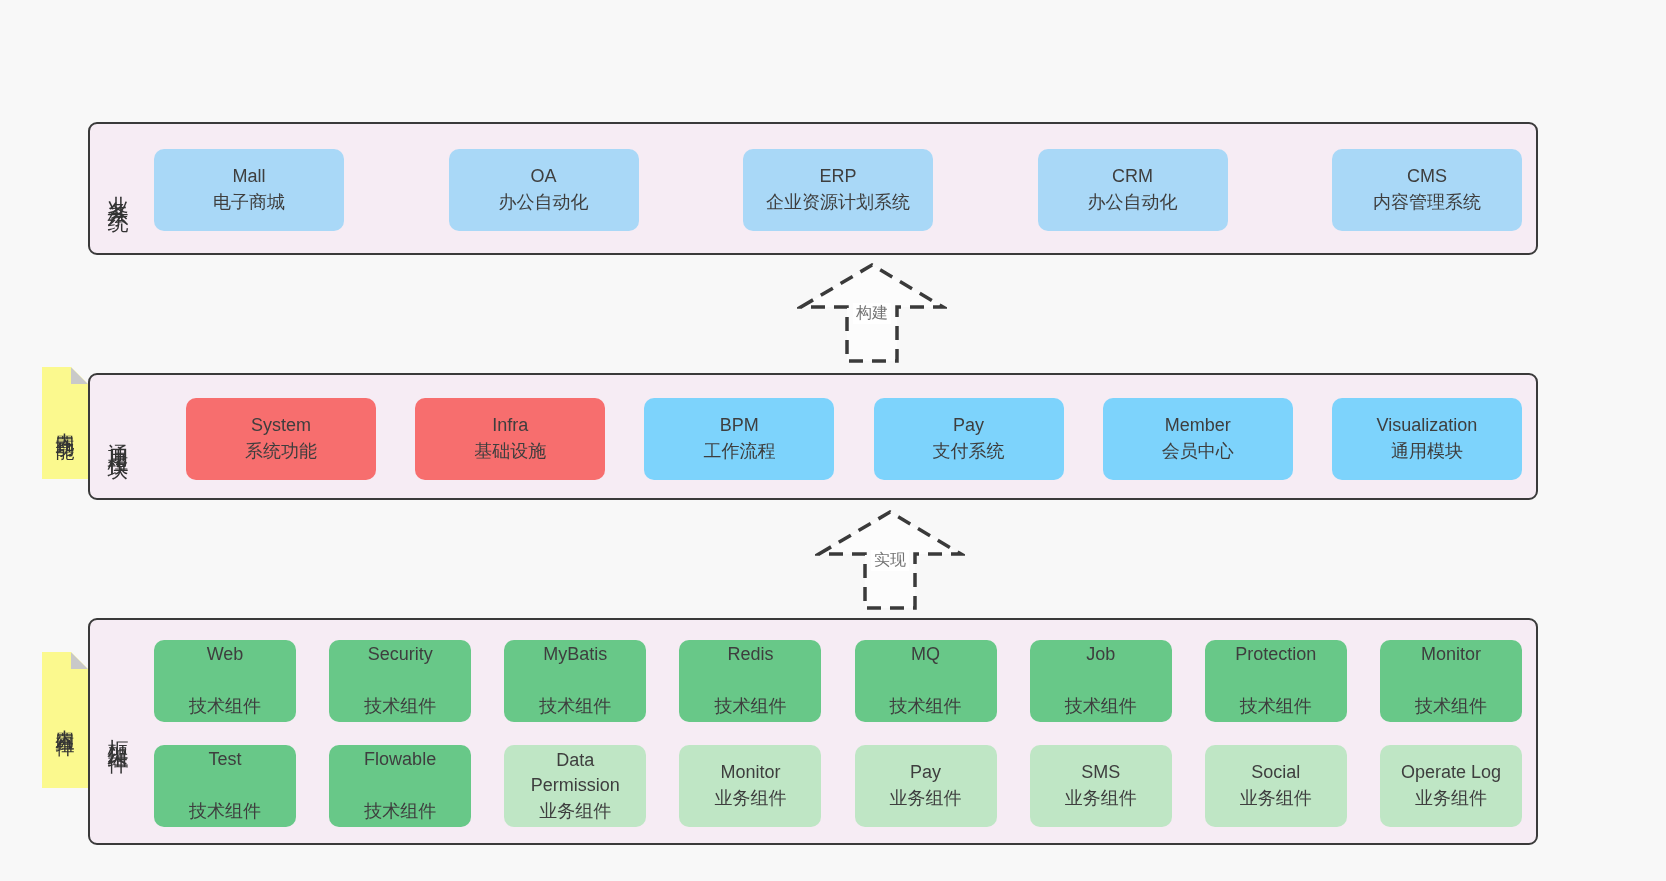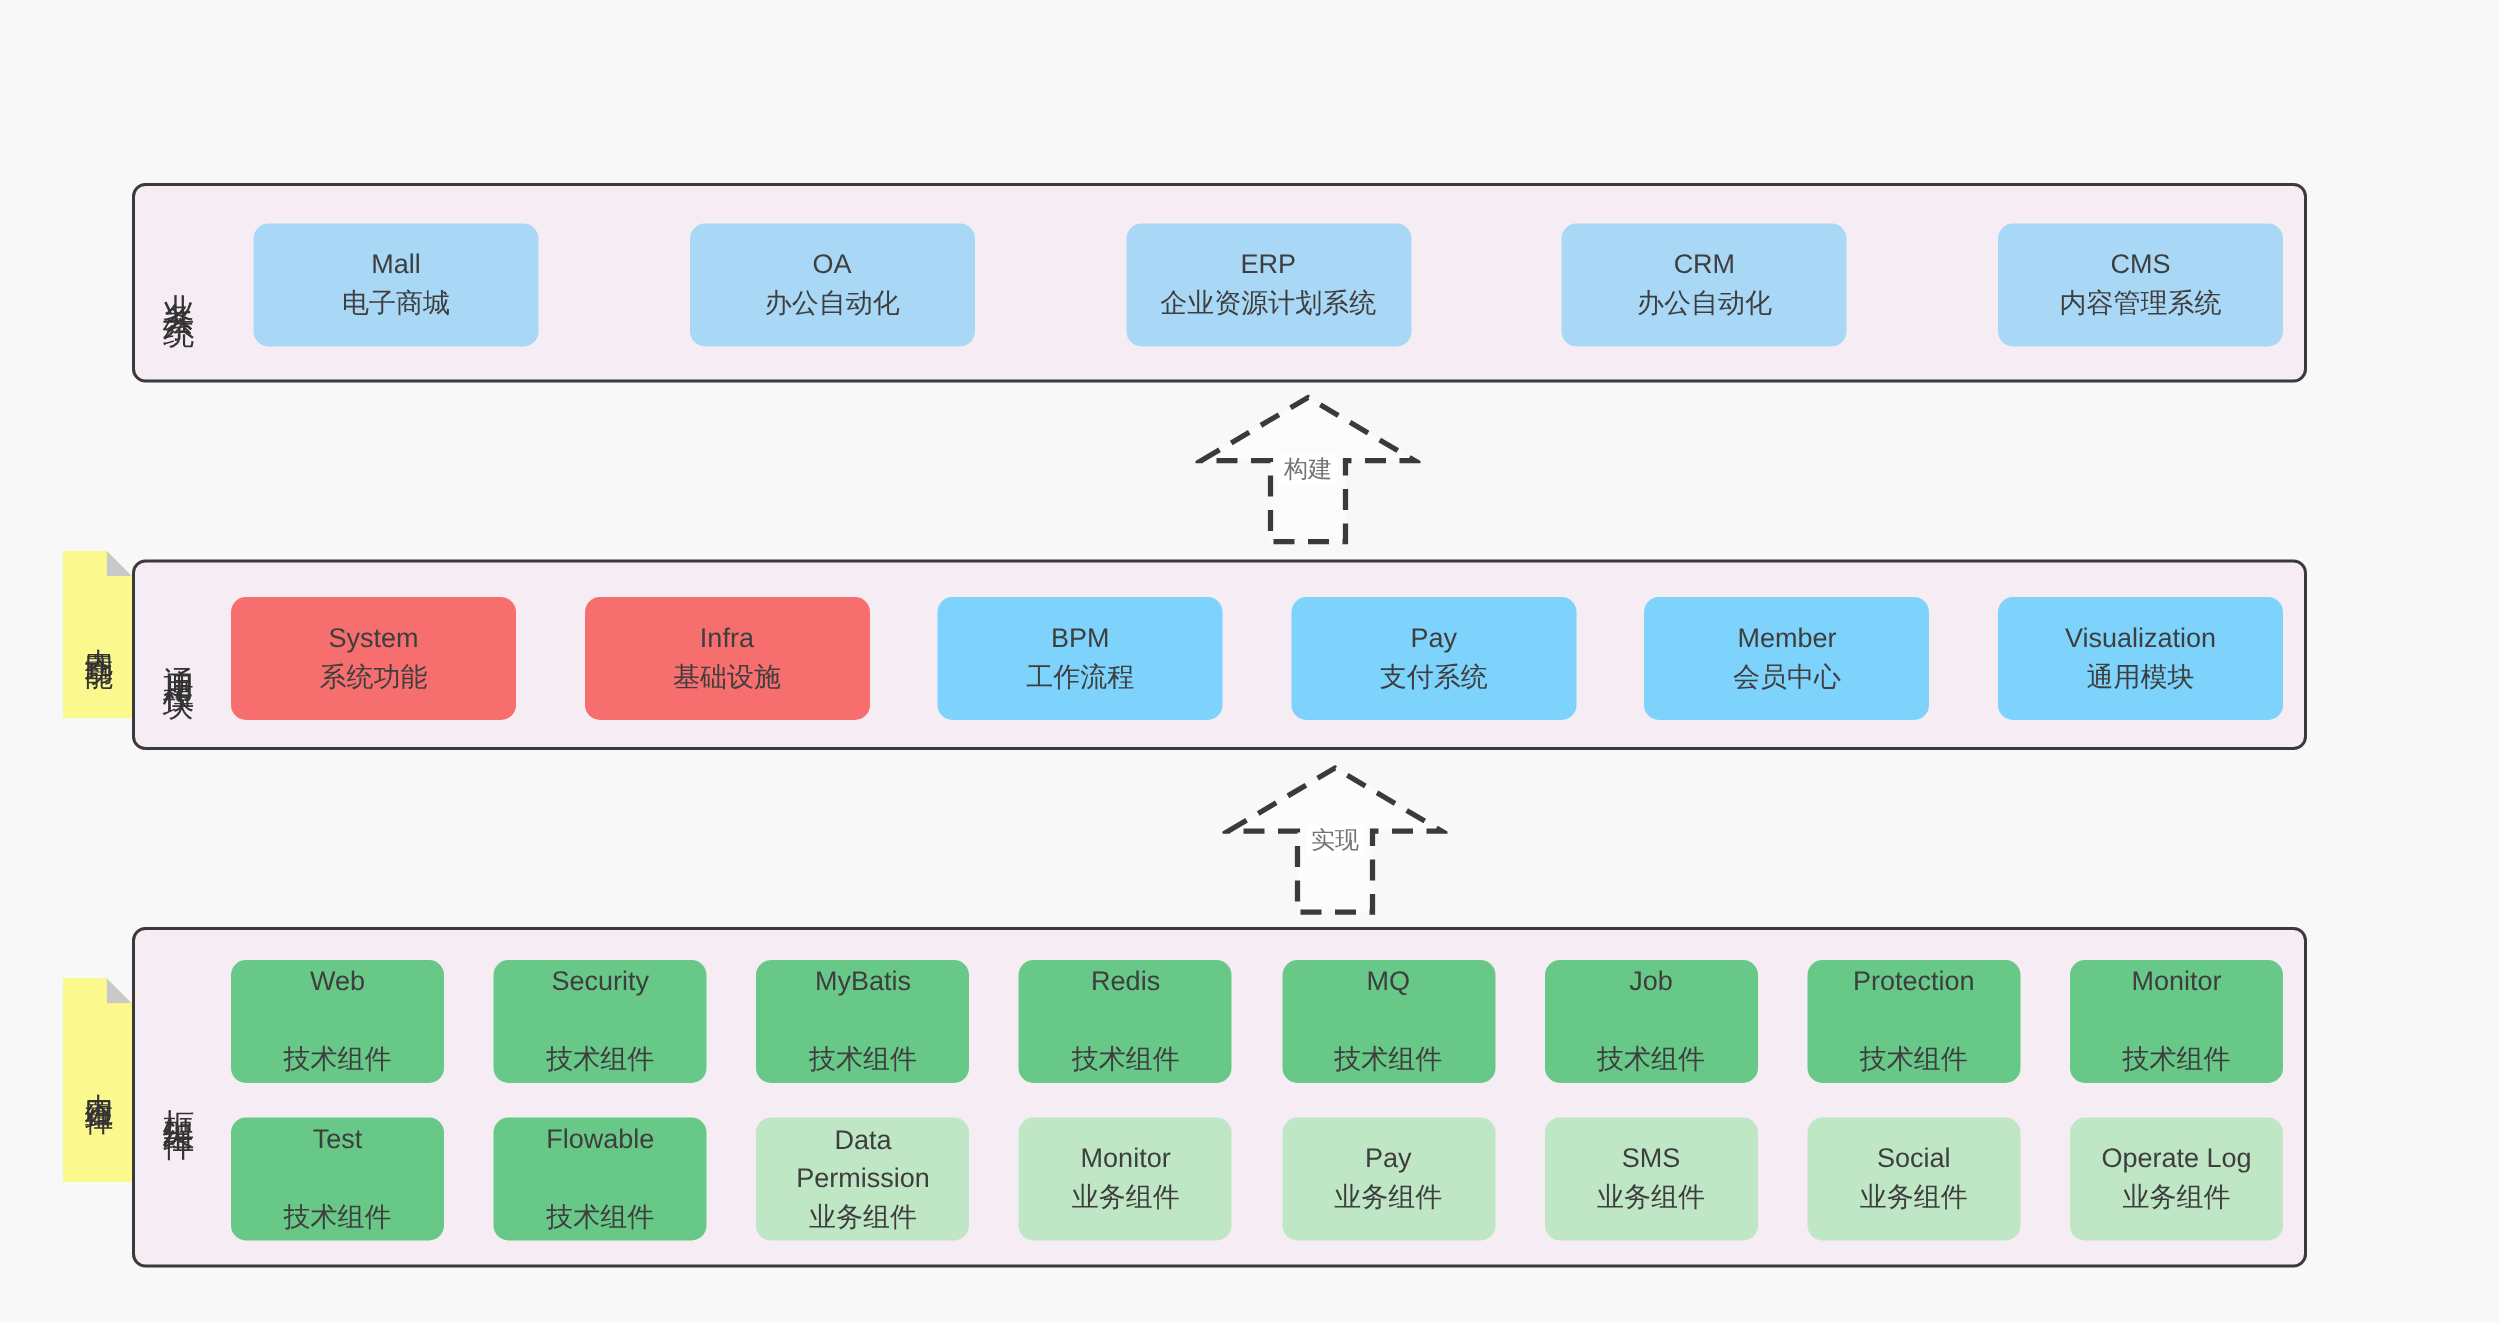--- a/index.html
+++ b/index.html
@@ -11,30 +11,30 @@
   .panel1{top:122px;height:133px;}
   .panel2{top:373px;height:127px;}
   .panel3{top:618px;height:227px;}
 
   .side-label{position:absolute;left:14px;top:50%;transform:translateY(-50%);
               writing-mode:vertical-rl;text-orientation:upright;
               font-size:21px;letter-spacing:5px;color:#333;white-space:nowrap;}
 
   .row{position:absolute;left:64px;right:14px;display:flex;justify-content:space-between;}
   .panel1 .row{top:25px;}
-  .panel2 .row{top:23px;}
+  .panel2 .row{top:23px;margin-left:32px;}
   .panel3 .row-1{top:20px;}
   .panel3 .row-2{top:125px;}
 
   .box{border-radius:10px;display:flex;flex-direction:column;justify-content:center;
        align-items:center;text-align:center;font-size:18px;line-height:1.42;
        color:#3e3e3e;box-sizing:border-box;padding:2px 8px;}
   .box-lg{width:190px;height:82px;}
   .box-sm{width:142px;height:82px;}
-  .blue{background:#a9d8f7;margin-left:15px;}
+  .blue{background:#a9d8f7;}
   .red{background:#f76e6e;}
   .pink{background:#7dd3fc;}
   .green{background:#68c888;justify-content:space-between;}
   .green-light{background:#bfe6c5;}
 
   .sticky{position:absolute;width:46px;background:#fbf98e;z-index:3;
           display:flex;align-items:center;justify-content:center;
           clip-path:polygon(0 0,calc(100% - 17px) 0,100% 17px,100% 100%,0 100%);}
   .sticky-mid{left:42px;top:367px;height:112px;}
   .sticky-bot{left:42px;top:652px;height:136px;}

